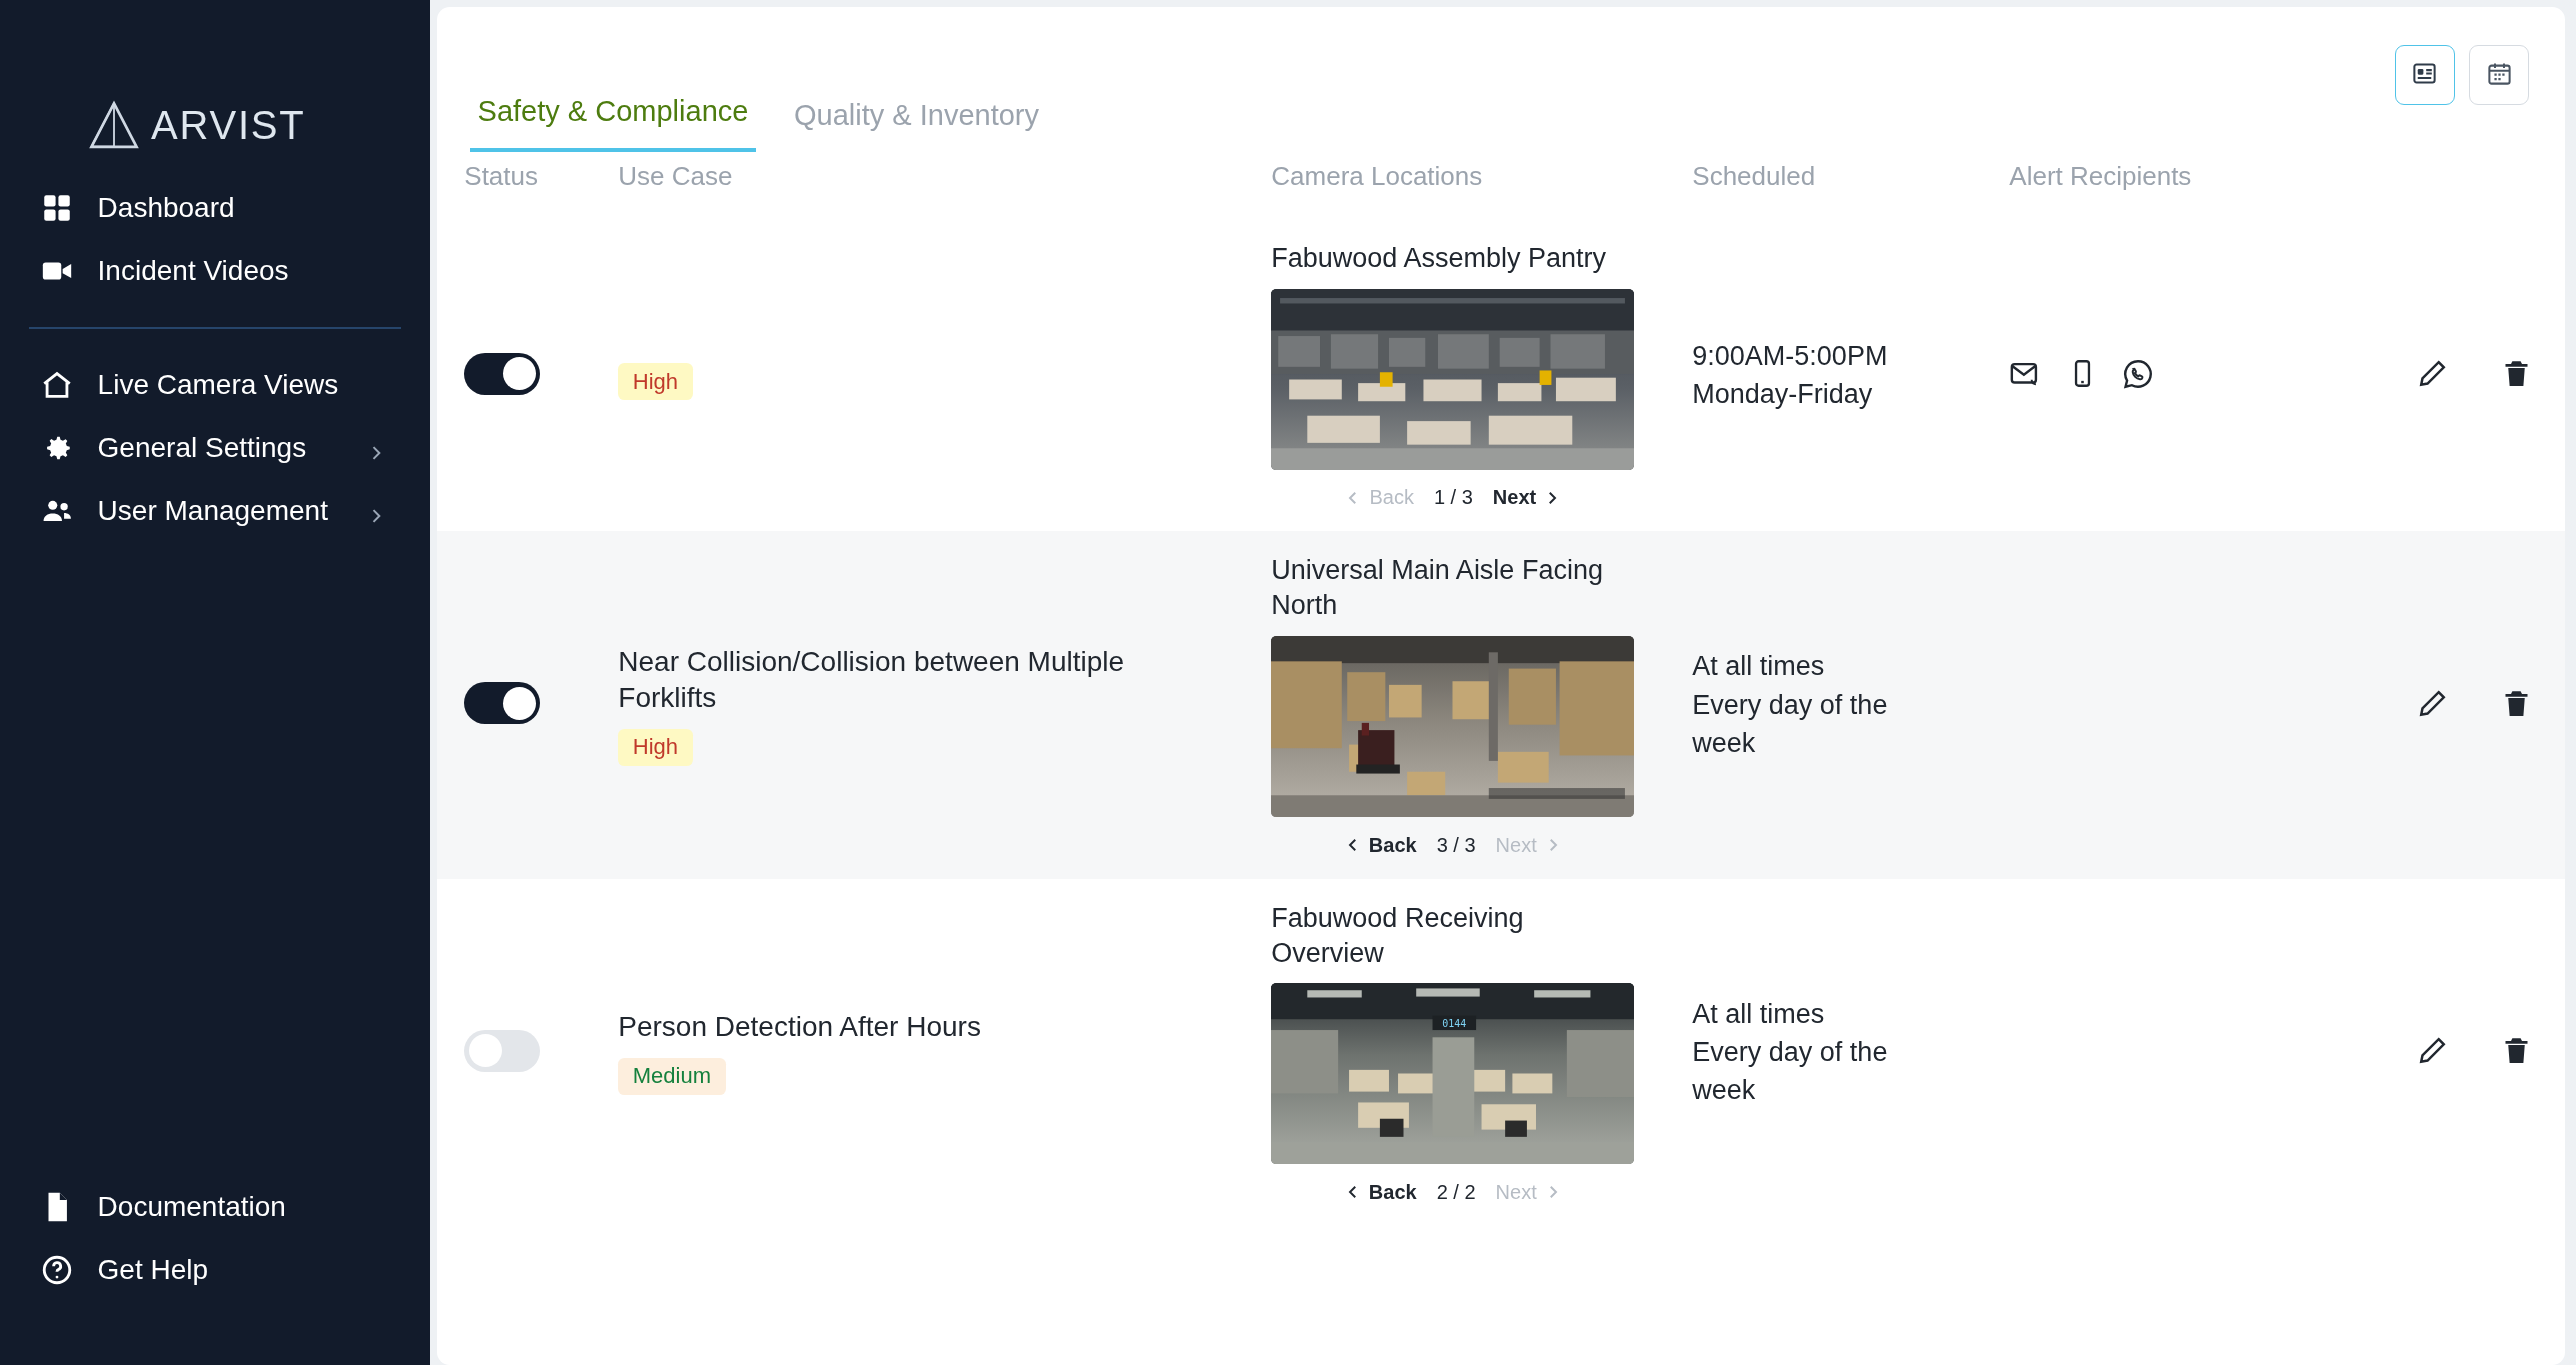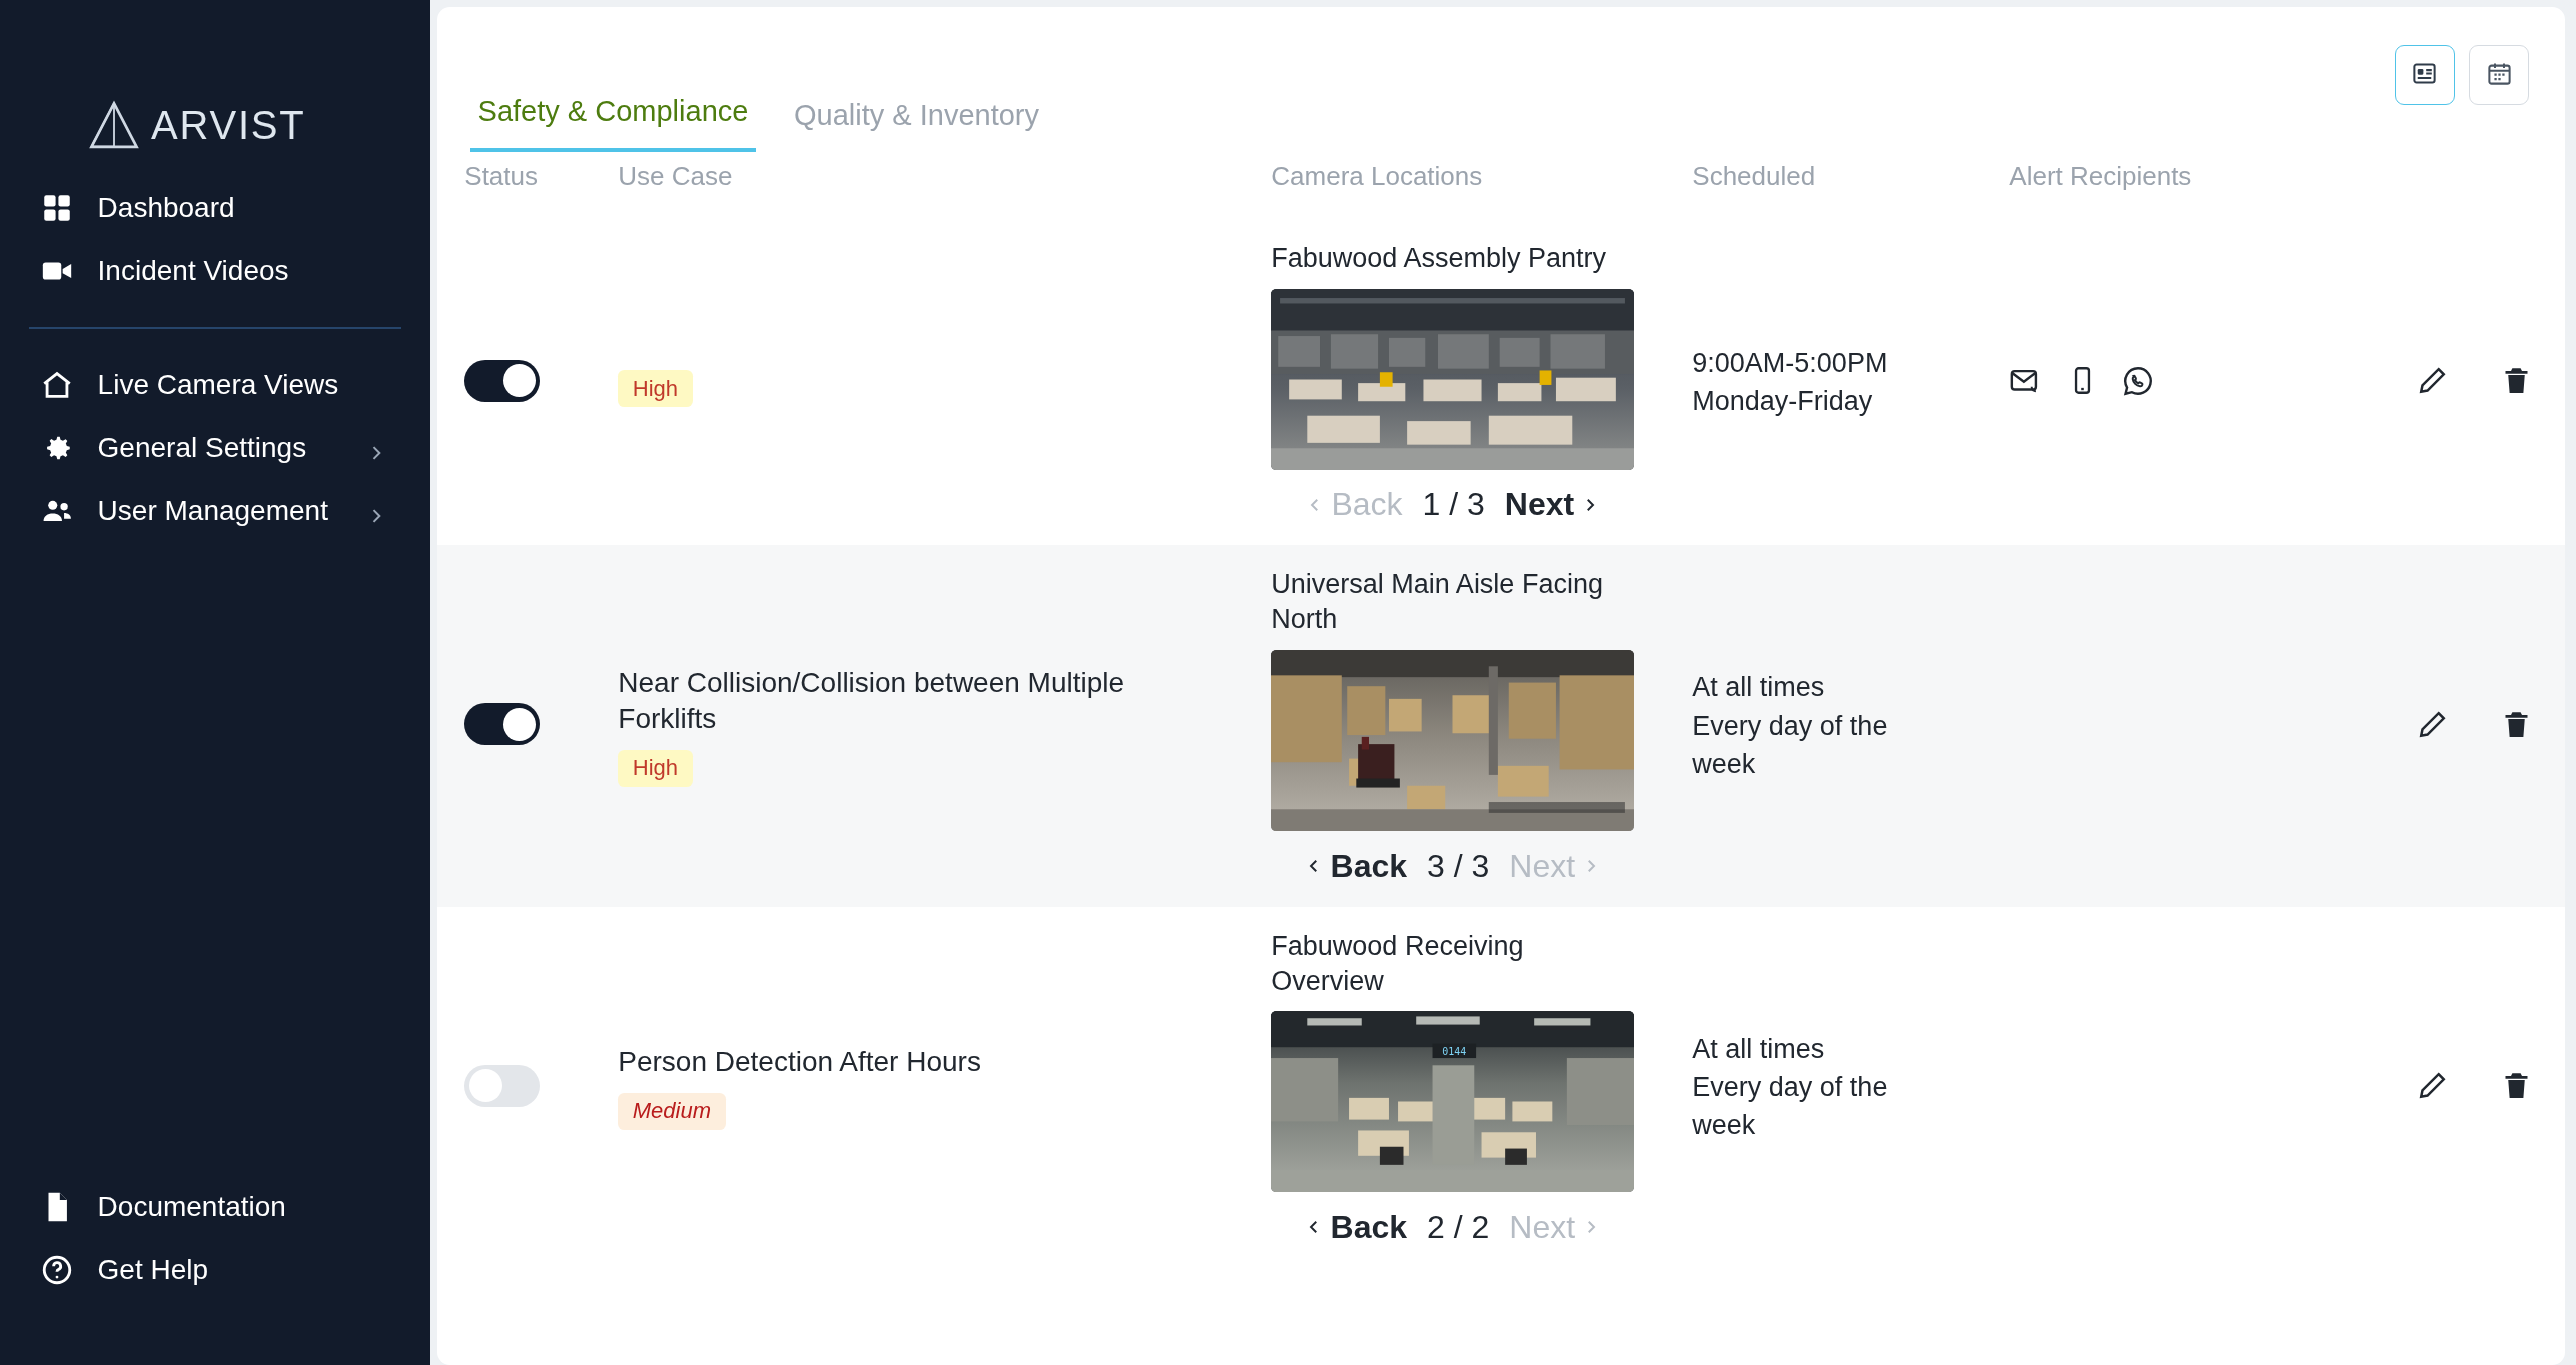--- a/index.html
+++ b/index.html
@@ -176,21 +176,21 @@
     max-width: 553px;
   }
   .badge {
     display: inline-block;
     margin-top: 12.7px;
     font-size: 22px;
     border-radius: 6.3px;
     padding: 5.4px 14.5px;
   }
   .badge.high { background: #fef9c3; color: #c0392b; }
-  .badge.medium { background: #fdeedd; color: #b91c1c; font-style: italic; }
+  .badge.medium { background: #fdeedd; color: #15803d; }
 
   .cam-name {
     font-size: 27px;
     color: #21272f;
     line-height: 1.3;
     max-width: 363px;
     margin-bottom: 12.7px;
   }
   .cam-thumb {
     width: 363px; height: 181px;
@@ -200,21 +200,21 @@
     background: #2b2f33;
   }
   .cam-thumb svg { display: block; width: 100%; height: 100%; }
   .pager {
     display: flex;
     align-items: center;
     gap: 20px;
     width: 363px;
     justify-content: center;
     padding: 16.3px 0 0 0;
-    font-size: 32px;
+    font-size: 20px;
   }
   .pg-btn { display: flex; align-items: center; gap: 7.3px; cursor: pointer; }
   .pg-dim { color: #b6bcc4; }
   .pg-on { color: #21272f; font-weight: 700; }
   .pg-count { color: #21272f; }
 
   .sched {
     font-size: 27px;
     color: #21272f;
     line-height: 1.42;

